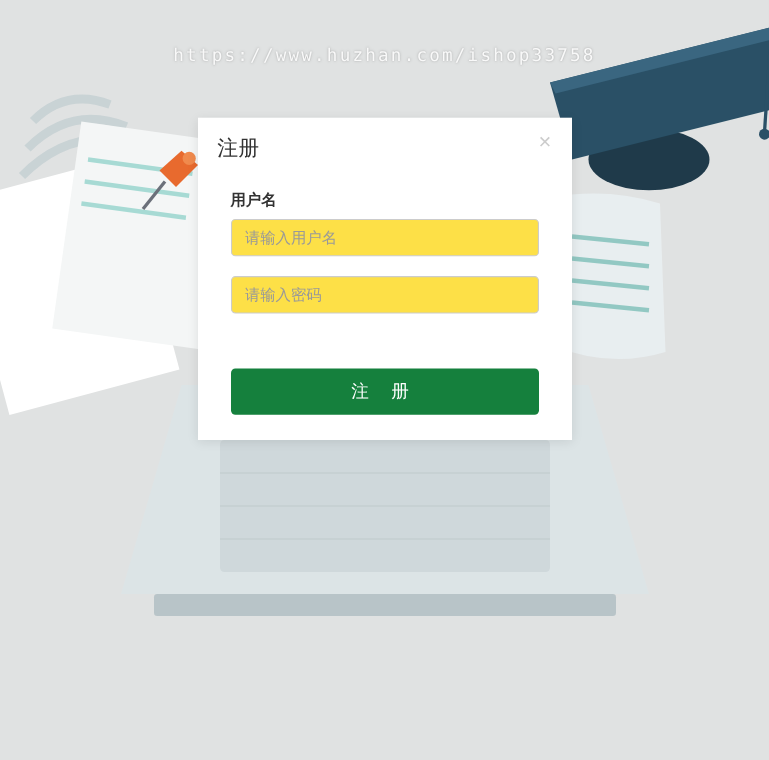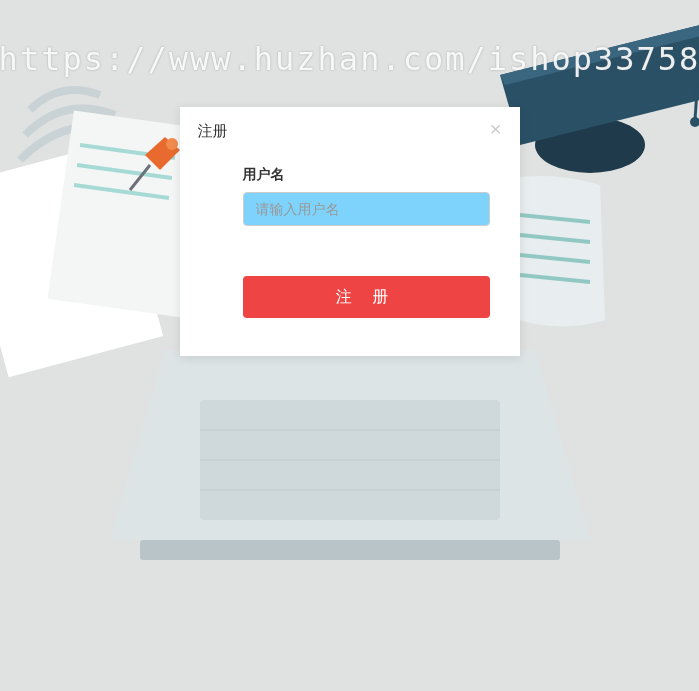--- a/index.html
+++ b/index.html
@@ -27,21 +27,21 @@
       z-index: 1;
     }
     
     .watermark {
       position: absolute;
       top: 40px;
       left: 50%;
       transform: translateX(-50%);
       color: rgba(255, 255, 255, 0.9);
       font-family: monospace;
-      font-size: 32px;
+      font-size: 16px;
       letter-spacing: 2px;
       z-index: 5;
       text-shadow: 0 0 2px rgba(100,100,100,0.5);
       white-space: nowrap;
     }
     
     .modal {
       position: absolute;
       top: 107px;
       left: 50%;
@@ -51,62 +51,61 @@
       z-index: 10;
       box-shadow: 0 2px 10px rgba(0,0,0,0.1);
     }
     
     .modal-header {
       padding: 15px 18px;
       position: relative;
     }
     
     .modal-title {
-      font-size: 15px;
+      font-size: 19px;
       color: #333;
       font-weight: normal;
     }
     
     .close-btn {
       position: absolute;
       right: 14px;
       top: 12px;
       width: 20px;
       height: 20px;
       cursor: pointer;
       color: #ccc;
       font-size: 20px;
       line-height: 20px;
       text-align: center;
     }
     
     .modal-body {
-      padding: 10px 30px 38px 30px;
-      margin-left: 33px;
+      padding: 10px 30px 23px 30px;
     }
     
     .form-group {
       margin-bottom: 18px;
     }
     
     .form-label {
       display: block;
       font-size: 14px;
       font-weight: bold;
       color: #333;
       margin-bottom: 8px;
     }
     
     .form-input {
       width: 100%;
       height: 34px;
       padding: 6px 12px;
       font-size: 14px;
       color: #555;
-      background-color: #7dd3fc;
+      background-color: #fde047;
       border: 1px solid #ccc;
       border-radius: 4px;
     }
     
     .form-input::placeholder {
       color: #999;
     }
     
     .form-select {
       width: 100%;
@@ -133,21 +132,21 @@
       height: 0;
       border-left: 4px solid transparent;
       border-right: 4px solid transparent;
       border-top: 4px solid #555;
       pointer-events: none;
     }
     
     .btn-submit {
       width: 100%;
       height: 42px;
-      background: #ef4444;
+      background: #15803d;
       color: #fff;
       border: none;
       border-radius: 4px;
       font-size: 16px;
       letter-spacing: 8px;
       cursor: pointer;
       margin-top: 32px;
     }
   </style>
 </head>
@@ -216,19 +215,20 @@
     <span class="close-btn">×</span>
   </div>
   <div class="modal-body">
     
     <div class="form-group">
       <label class="form-label">用户名</label>
       <input type="text" class="form-input" placeholder="请输入用户名" style="">
     </div>
     
     <div class="form-group">
+      <input type="password" class="form-input" placeholder="请输入密码" style="">
     </div>
     
     
     <button class="btn-submit">注 册</button>
     
   </div>
 </div>
 
 </body></html>

